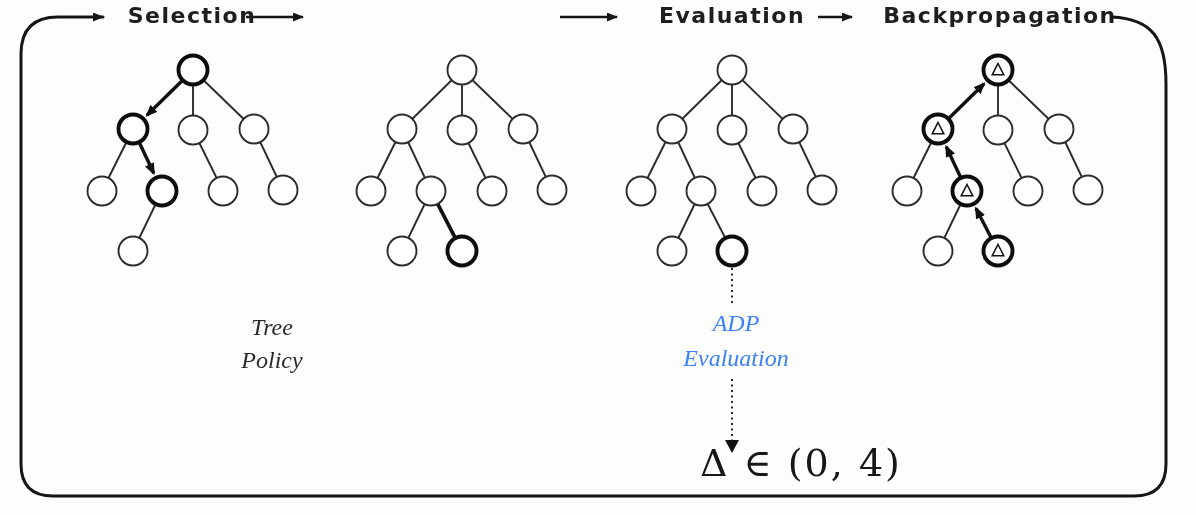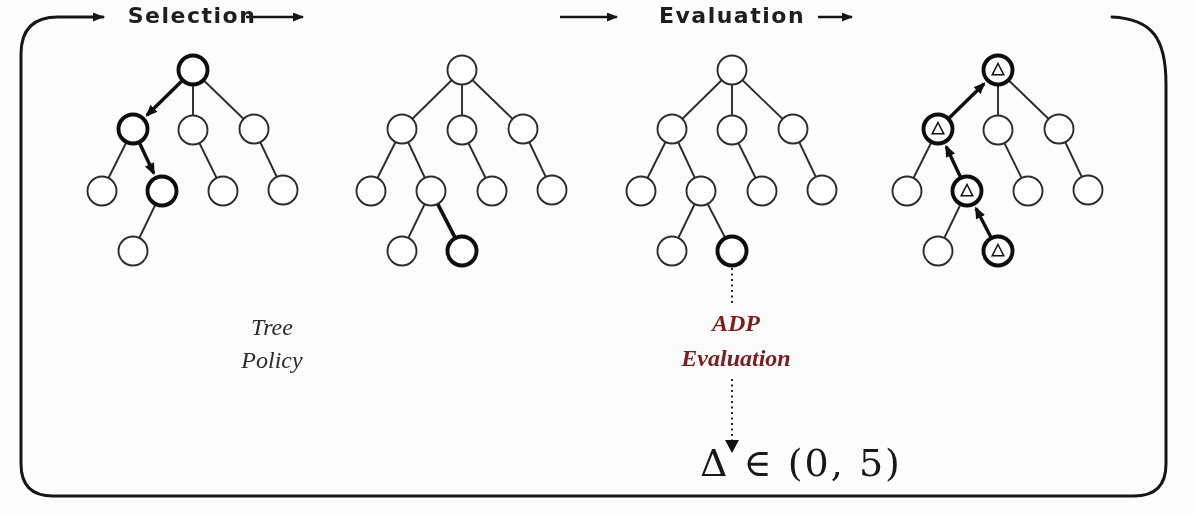--- a/index.html
+++ b/index.html
@@ -21,21 +21,21 @@
   .solid{fill:#111111;}
   .phase-label{
     position:absolute;top:3px;transform:translateX(-50%);
     font-size:22px;font-weight:bold;letter-spacing:1.5px;color:#1e1e1e;white-space:nowrap;
   }
   .caption{
     position:absolute;transform:translateX(-50%);text-align:center;
     font-family:"Liberation Serif",serif;font-style:italic;white-space:nowrap;
   }
   .tree-policy{top:311px;left:272px;font-size:24px;line-height:33px;color:#2b2b2b;}
-  .adp{top:306px;left:736px;font-size:24px;line-height:35px;font-weight:bold;color:#7f1d1d;}
+  .adp{top:306px;left:736px;font-size:24px;line-height:35px;font-weight:normal;color:#3b82f6;}
   .delta{
     position:absolute;top:444px;left:801px;transform:translateX(-50%);
     font-family:"DejaVu Serif",serif;font-size:38px;letter-spacing:2px;
     color:#171717;white-space:nowrap;line-height:1;
   }
 </style>
 </head>
 <body>
 
 <div class="stage">
@@ -139,26 +139,27 @@
         <circle cx="0" cy="251" r="14.5" class="node-bold"></circle>
         <polygon points="0,244.5 5.8,255.8 -5.8,255.8" class="tri"></polygon>
       </g>
       <line x1="732" y1="268" x2="732" y2="303" class="dotted"></line>
       <line x1="732" y1="379" x2="732" y2="441" class="dotted"></line>
       <polygon points="725,440 739,440 732,453" class="solid"></polygon>
     </svg>
 
   <div class="phase-label" style="left:192px">Selection</div>
   <div class="phase-label" style="left:732px">Evaluation</div>
+  <div class="phase-label" style="left:1000px">Backpropagation</div>
 
   <div class="caption tree-policy">
     <div>Tree</div>
     <div>Policy</div>
   </div>
 
   <div class="caption adp">
     <div>ADP</div>
     <div>Evaluation</div>
   </div>
 
-  <div class="delta">Δ ∈ (0, 5)</div>
+  <div class="delta">Δ ∈ (0, 4)</div>
 
 </div>
 
 </body></html>

